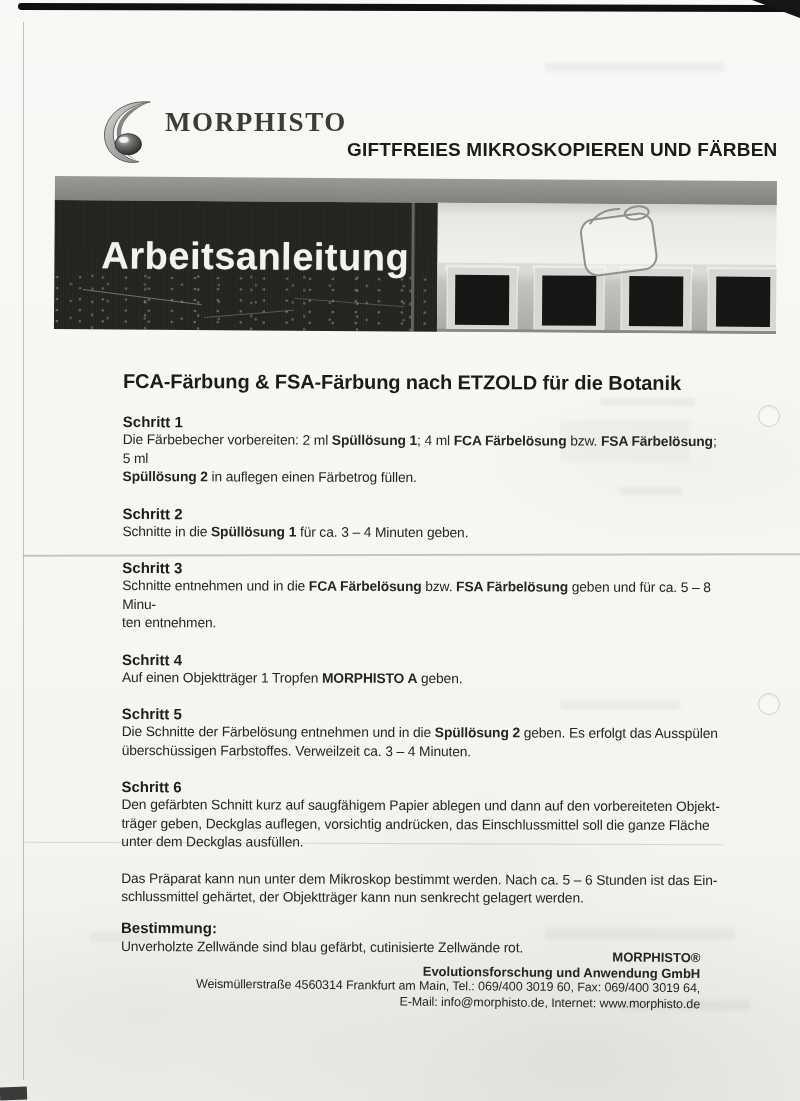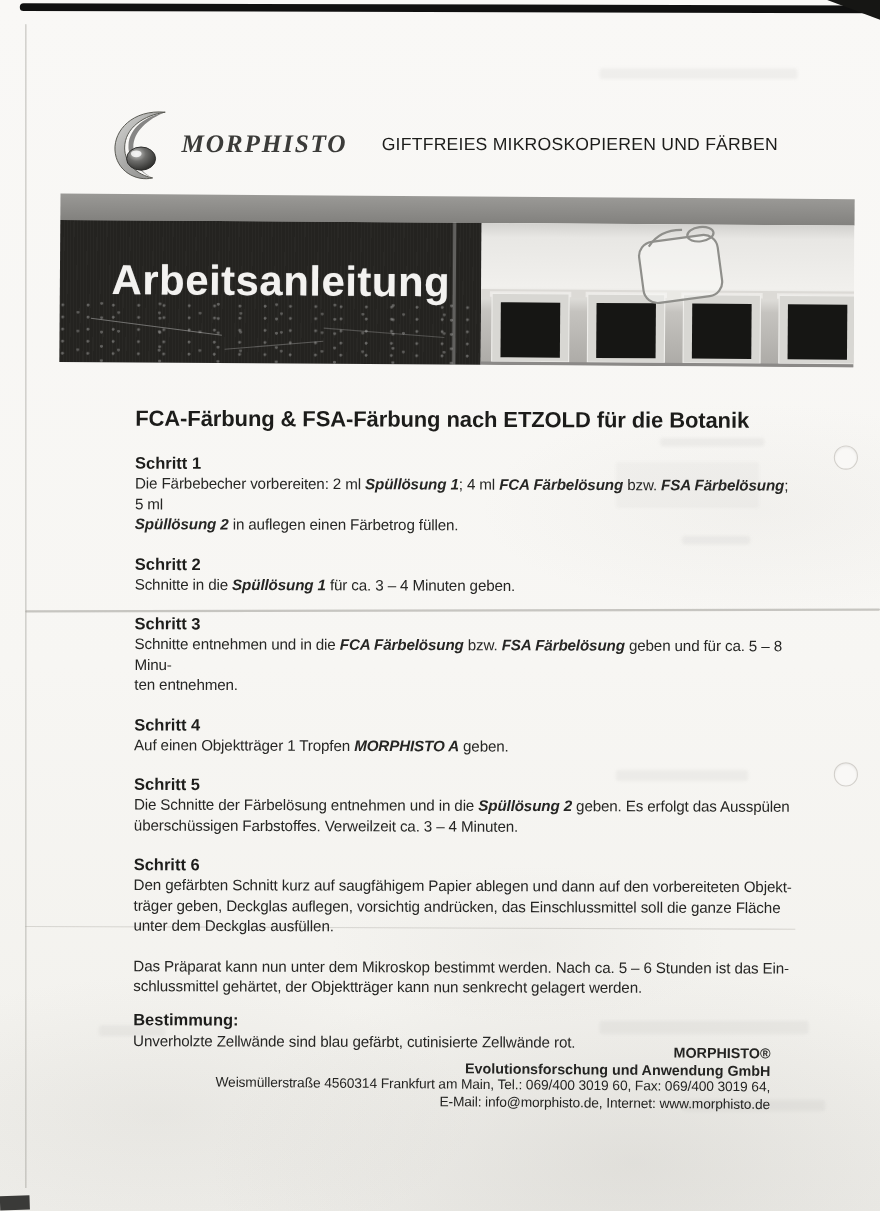--- a/index.html
+++ b/index.html
@@ -22,25 +22,25 @@
   .crease{position:absolute;background:rgba(150,148,142,0.5);}
   .crease.h1{left:23px;top:554px;width:777px;height:2px;transform:rotate(-0.12deg);border-radius:2px;}
   .crease.h2{left:23px;top:843px;width:700px;height:1px;background:rgba(160,158,152,0.35);transform:rotate(0.2deg);}
   .hole{position:absolute;width:20px;height:20px;border-radius:50%;border:1px solid #cfccc7;background:#faf9f7;box-shadow:inset 0 1px 2px rgba(0,0,0,0.07);opacity:0.9;}
   .smudge{position:absolute;background:rgba(118,116,110,0.07);filter:blur(1.5px);border-radius:3px;}
 
   
   .logo{position:absolute;left:101px;top:97px;display:flex;align-items:flex-start;}
   .logo svg{display:block;}
   .logo-text{margin-left:6px;line-height:1;}
-  .logo-company{font-family:"Liberation Serif",serif;font-weight:600;font-size:23px;letter-spacing:1.6px;color:#3b3b39;display:block;margin-top:22px;font-style:italic;}
+  .logo-company{font-family:"Liberation Serif",serif;font-weight:600;font-size:27px;letter-spacing:1.6px;color:#3b3b39;display:block;margin-top:12px;}
   .logo-product{font-size:28px;font-weight:bold;color:#343432;display:block;margin-top:2px;letter-spacing:0.3px;}
   .logo-product .line{font-style:italic;}
 
-  .tagline{position:absolute;left:347px;top:123px;font-size:16px;font-weight:normal;color:#1c1c1a;letter-spacing:0.2px;}
+  .tagline{position:absolute;left:347px;top:139px;font-size:19px;font-weight:bold;color:#1c1c1a;letter-spacing:0.2px;}
 
   
   .banner{position:absolute;left:55px;top:176px;width:722px;height:153px;transform:rotate(0.4deg);transform-origin:0 0;}
   .banner-gray{position:absolute;left:0;top:0;right:0;height:24px;background:linear-gradient(180deg,#9a9996,#82817e);}
   .banner-dark{position:absolute;left:0;top:24px;width:383px;bottom:0;background:#242320;
     background-image:repeating-linear-gradient(90deg,rgba(255,255,255,0.022) 0 1px,transparent 1px 3px);}
   .banner-crackle{position:absolute;left:0;right:0;top:55%;bottom:0;opacity:0.55;
     background-image:
       radial-gradient(circle at 12% 55%, rgba(255,255,255,0.55) 0 1px, transparent 1.6px),
       radial-gradient(circle at 45% 75%, rgba(255,255,255,0.45) 0 1px, transparent 1.6px),
@@ -53,21 +53,21 @@
 
   
   .content{position:absolute;left:123px;top:370px;width:600px;transform:rotate(0.2deg);transform-origin:0 0;}
   .doc-title{font-size:20px;font-weight:bold;color:#1c1c1a;margin:0 0 20px 0;letter-spacing:-0.1px;}
   .step{margin:0 0 18px 0;}
   .step h3{font-size:15px;line-height:17px;margin:0 0 1px 0;color:#1d1d1b;}
   .step p,.para{font-size:13.8px;line-height:18.5px;margin:0;letter-spacing:-0.12px;color:#262624;}
   .para.closing{margin-top:8px;}
   .determ{margin-top:12px;}
   .determ h3{font-size:15px;line-height:17px;margin:0 0 2px 0;color:#1d1d1b;}
-  .bi{font-weight:bold;font-style:italic;}
+  .bi{font-weight:bold;}
 
   
   .footer{position:absolute;right:100px;top:948px;text-align:right;transform:rotate(0.5deg);color:#242422;}
   .footer .f-bold{font-size:13px;font-weight:bold;line-height:15.5px;}
   .footer .f-reg{font-size:12.5px;line-height:15.5px;letter-spacing:-0.1px;}
 </style>
 </head>
 <body>
 
 <div class="page">

